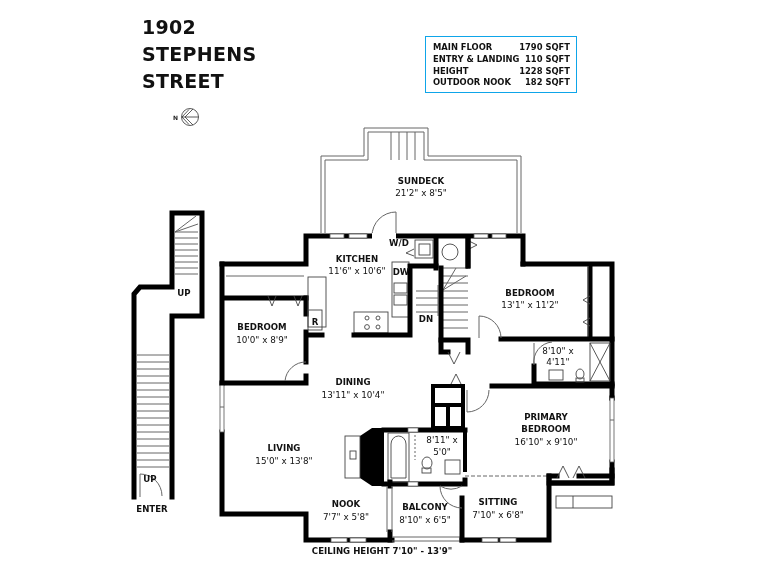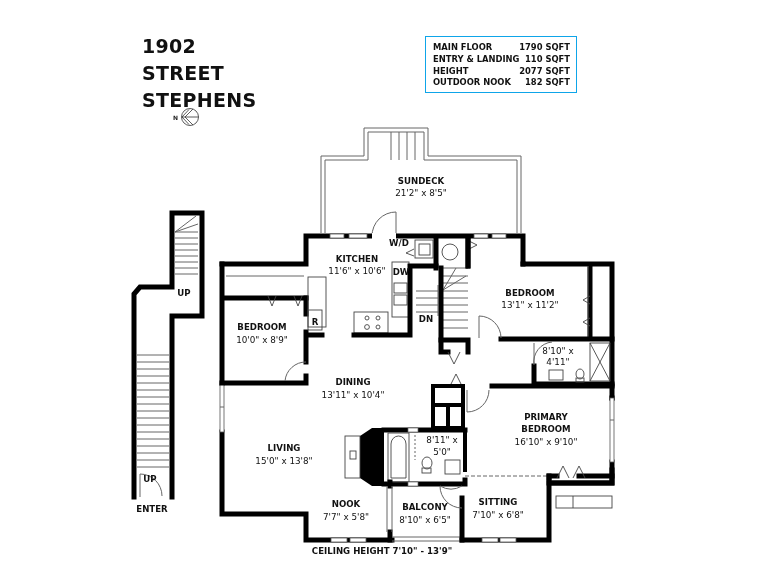--- a/index.html
+++ b/index.html
@@ -1,18 +1,18 @@
 <!DOCTYPE html>
 <html><head>
 <meta charset="utf-8">
 <style>
   html, body { margin: 0; padding: 0; background: #ffffff; }
   body { width: 781px; height: 586px; position: relative; overflow: hidden;
          font-family: "DejaVu Sans", "Liberation Sans", sans-serif; color: #111; }
-  .title { position: absolute; left: 142px; top: 33px; font-weight: bold;
+  .title { position: absolute; left: 142px; top: 14px; font-weight: bold;
            font-size: 19px; line-height: 27px; letter-spacing: 0.3px; }
   .title div { white-space: nowrap; }
   .area-box { position: absolute; left: 425px; top: 36px; width: 152px; height: 57px;
               border: 1px solid #0ea5e9; box-sizing: border-box; padding: 5px 6px 0 7px;
               font-size: 8.4px; font-weight: bold; line-height: 11.8px; }
   .area-row { display: flex; justify-content: space-between; white-space: nowrap; }
   svg.plan { position: absolute; left: 0; top: 0; }
   .lbl { font-family: "DejaVu Sans", "Liberation Sans", sans-serif; font-weight: bold;
          font-size: 8.6px; fill: #111; text-anchor: middle; }
   .dim { font-family: "DejaVu Sans", "Liberation Sans", sans-serif; font-weight: normal;
@@ -21,22 +21,22 @@
   .thin { fill: none; stroke: #666; stroke-width: 1; }
   .fix { fill: none; stroke: #444; stroke-width: 0.9; }
   .win { fill: #fff; stroke: #555; stroke-width: 0.8; }
   .compass { position: absolute; left: 171px; top: 106px; }
 </style>
 </head>
 <body>
 
 <div class="title">
   <div>1902</div>
+  <div>STEPHENS</div>
   <div>STREET</div>
-  <div>STEPHENS</div>
 </div>
 
 <svg class="compass" width="40" height="22" viewBox="0 0 40 22">
   <text x="2" y="14" font-size="6" font-weight="bold" font-family="DejaVu Sans, sans-serif" fill="#222">N</text>
   <circle cx="19" cy="11" r="8.5" fill="none" stroke="#333" stroke-width="0.8"></circle>
   <line x1="11" y1="11" x2="27.5" y2="11" stroke="#333" stroke-width="0.8"></line>
   <polyline points="18,3.5 11,11 18,18.5" fill="none" stroke="#333" stroke-width="0.8"></polyline>
   <polyline points="22,3 14,11 22,19" fill="none" stroke="#333" stroke-width="0.8"></polyline>
 </svg>
 
@@ -44,21 +44,21 @@
   <div class="area-row">
     <span>MAIN FLOOR</span>
     <span>1790 SQFT</span>
   </div>
   <div class="area-row">
     <span>ENTRY &amp; LANDING</span>
     <span>110 SQFT</span>
   </div>
   <div class="area-row">
     <span>HEIGHT</span>
-    <span>2077 SQFT</span>
+    <span>1228 SQFT</span>
   </div>
   <div class="area-row">
     <span>OUTDOOR NOOK</span>
     <span>182 SQFT</span>
   </div>
 </div>
 
 <svg class="plan" width="781" height="586" viewBox="0 0 781 586">
 
   <g>

